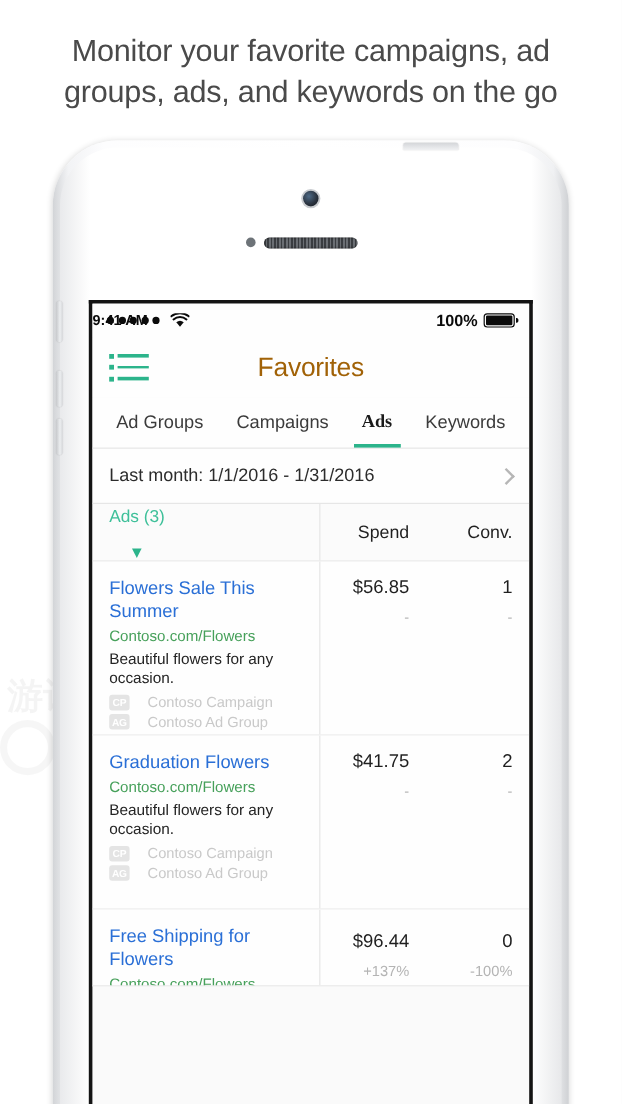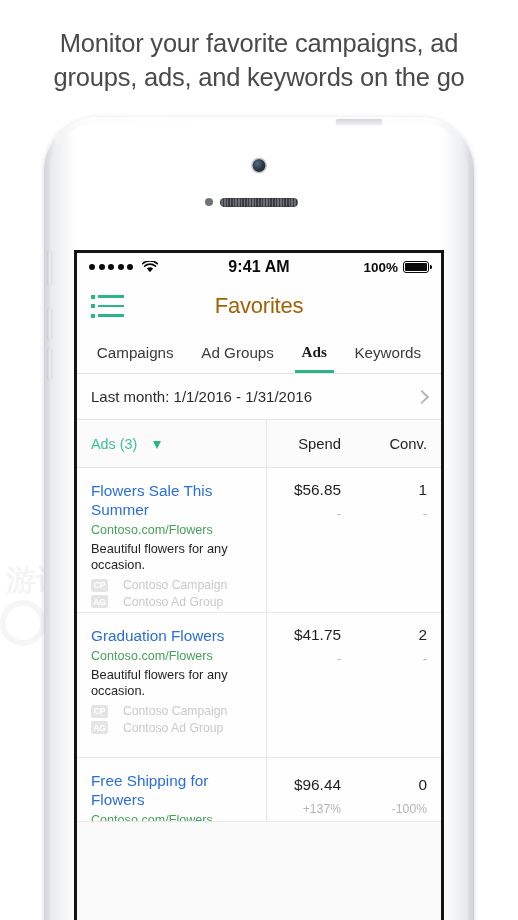--- a/index.html
+++ b/index.html
@@ -115,22 +115,22 @@
     padding: 0 12px;
     font-size: 13.5px;
     color: #0b0b0b;
     font-weight: bold;
     position: relative;
   }
   .dots { display: flex; gap: 3.5px; align-items: center; }
   .dots i { width: 6px; height: 6px; border-radius: 50%; background: #0b0b0b; display: block; }
   .wifi { margin-left: 9px; display: block; }
   .sb-time {
-    position: absolute; left: 0; right: 0; text-align: center;
-    font-size: 16px; font-weight: bold; letter-spacing: 0.1px;
+    position: absolute; left: 0; right: 0; 
+    font-size: 12px; font-weight: bold; letter-spacing: 0.1px;
   }
   .sb-right { margin-left: auto; display: flex; align-items: center; gap: 5px; z-index: 2; }
   .batt {
     width: 26px; height: 12px; border: 1.6px solid #0b0b0b; border-radius: 3px;
     position: relative; padding: 1.3px;
   }
   .batt::after {
     content:""; position: absolute; right: -4px; top: 3.4px;
     width: 2.4px; height: 4px; background: #0b0b0b; border-radius: 0 1.5px 1.5px 0;
   }
@@ -195,21 +195,21 @@
   .table-head {
     display: flex; height: 48px; align-items: center;
     background: #fbfbfb;
     border-bottom: 1px solid #e6e6e6;
   }
   .col-name {
     width: 190px; flex: none; padding-left: 14px;
     border-right: 1px solid #e6e6e6; height: 100%;
     display: flex; align-items: center;
   }
-  .headlabel { font-size: 14.4px; color: #3fc09a; display: flex; align-items: center; gap: 16px; }
+  .headlabel { font-size: 14.4px; color: #3fc09a; display: flex; align-items: center; gap: 16px; flex-direction: column; }
   .sort-arrow {
     width: 0; height: 0; border-left: 4.5px solid transparent;
     border-right: 4.5px solid transparent; border-top: 8px solid #2cb48b;
     margin-top: 2px;
   }
   .metrics { flex: 1; display: flex; height: 100%; align-items: center; }
   .mcell {
     flex: none; width: 86px; text-align: right; padding-right: 12px;
     font-size: 14.8px; color: #1f1f1f;
   }
@@ -302,22 +302,22 @@
             </div>
           <div class="menu-row">
               <b></b>
               <s></s>
             </div>
         </div>
         <div class="nav-title">Favorites</div>
       </div>
 
       <div class="tabs">
+        <div class="tab">Ad Groups</div>
         <div class="tab">Campaigns</div>
-        <div class="tab">Ad Groups</div>
         <div class="tab active">Ads</div>
         <div class="tab">Keywords</div>
       </div>
 
       <div class="daterange">
         <span>Last month: 1/1/2016 - 1/31/2016</span>
         <span class="chev"></span>
       </div>
 
       <div class="table-head">

